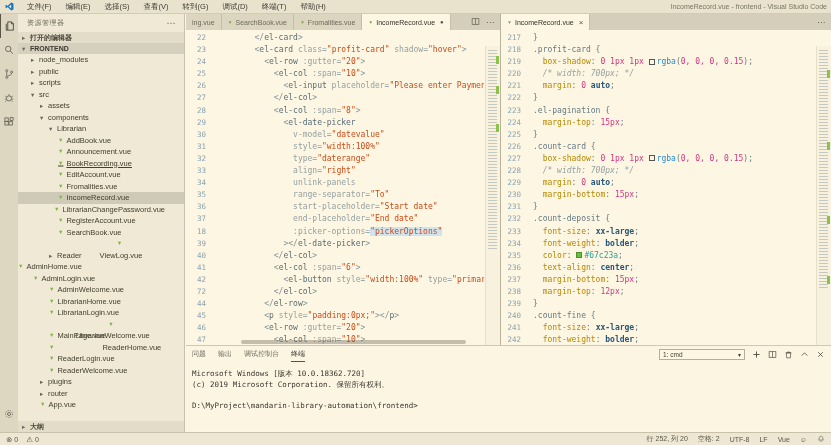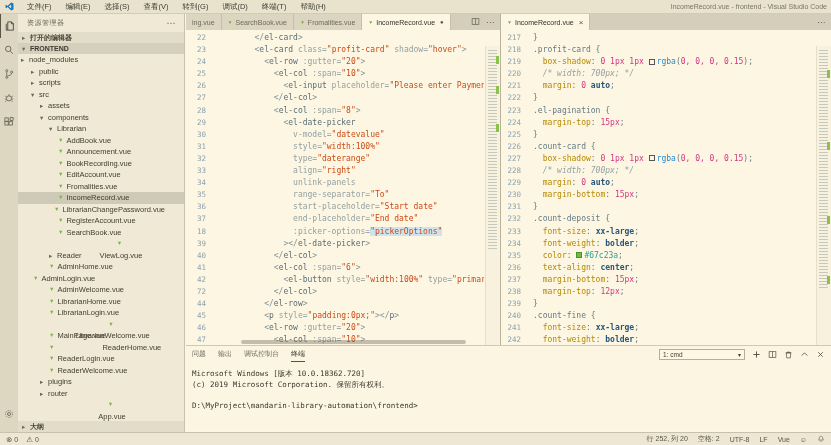--- a/index.html
+++ b/index.html
@@ -176,21 +176,21 @@
       <span>资源管理器</span>
       <span class="more">⋯</span>
     </div>
     <div class="sb-section">
       <span class="chev">▸</span><span>打开的编辑器</span>
     </div>
     <div class="sb-root">
       <span class="chev">▾</span><span>FRONTEND</span>
     </div>
     <div class="tree" id="file-tree">
-        <div class="tree-row" style="padding-left: 3px;">
+        <div class="tree-row" style="padding-left: 13px;">
           <span class="chev">▸</span>
           <span>node_modules</span>
         </div>
         <div class="tree-row" style="padding-left: 13px;">
           <span class="chev">▸</span>
           <span>public</span>
         </div>
         <div class="tree-row" style="padding-left: 13px;">
           <span class="chev">▸</span>
           <span>scripts</span>
@@ -212,57 +212,57 @@
           <span>Librarian</span>
         </div>
         <div class="tree-row" style="padding-left: 40px;">
           <span class="vue-ic">▼</span>
           <span>AddBook.vue</span>
         </div>
         <div class="tree-row" style="padding-left: 40px;">
           <span class="vue-ic">▼</span>
           <span>Announcement.vue</span>
         </div>
+        <div class="tree-row" style="padding-left: 40px; text-decoration: underline;">
+          <span class="vue-ic">▼</span>
+          <span>BookRecording.vue</span>
+        </div>
         <div class="tree-row" style="padding-left: 40px;">
           <span class="vue-ic">▼</span>
-          <span>BookRecording.vue</span>
+          <span>EditAccount.vue</span>
         </div>
         <div class="tree-row" style="padding-left: 40px;">
           <span class="vue-ic">▼</span>
-          <span>EditAccount.vue</span>
+          <span>Fromalities.vue</span>
+        </div>
+        <div class="tree-row selected" style="padding-left: 40px;">
+          <span class="vue-ic">▼</span>
+          <span>IncomeRecord.vue</span>
+        </div>
+        <div class="tree-row" style="padding-left: 36px;">
+          <span class="vue-ic">▼</span>
+          <span>LibrarianChangePassword.vue</span>
         </div>
         <div class="tree-row" style="padding-left: 40px;">
           <span class="vue-ic">▼</span>
-          <span>Fromalities.vue</span>
-        </div>
-        <div class="tree-row selected" style="padding-left: 40px;">
-          <span class="vue-ic">▼</span>
-          <span>IncomeRecord.vue</span>
-        </div>
-        <div class="tree-row" style="padding-left: 36px;">
-          <span class="vue-ic">▼</span>
-          <span>LibrarianChangePassword.vue</span>
+          <span>RegisterAccount.vue</span>
         </div>
         <div class="tree-row" style="padding-left: 40px;">
           <span class="vue-ic">▼</span>
-          <span>RegisterAccount.vue</span>
-        </div>
-        <div class="tree-row" style="padding-left: 40px;">
-          <span class="vue-ic">▼</span>
           <span>SearchBook.vue</span>
         </div>
         <div class="tree-row" style="padding-left: 40px; flex-direction: column;">
           <span class="vue-ic">▼</span>
           <span>ViewLog.vue</span>
         </div>
         <div class="tree-row" style="padding-left: 31px;">
           <span class="chev">▸</span>
           <span>Reader</span>
         </div>
-        <div class="tree-row" style="padding-left: 31px;">
+        <div class="tree-row" style="">
           <span class="vue-ic">▼</span>
           <span>AdminHome.vue</span>
         </div>
         <div class="tree-row" style="padding-left: 15px;">
           <span class="vue-ic">▼</span>
           <span>AdminLogin.vue</span>
         </div>
         <div class="tree-row" style="padding-left: 31px;">
           <span class="vue-ic">▼</span>
           <span>AdminWelcome.vue</span>
@@ -296,21 +296,21 @@
           <span>ReaderWelcome.vue</span>
         </div>
         <div class="tree-row" style="padding-left: 22px;">
           <span class="chev">▸</span>
           <span>plugins</span>
         </div>
         <div class="tree-row" style="padding-left: 22px;">
           <span class="chev">▸</span>
           <span>router</span>
         </div>
-        <div class="tree-row" style="padding-left: 22px; flex-direction: column;">
+        <div class="tree-row" style="padding-left: 22px;">
           <span class="vue-ic">▼</span>
           <span>App.vue</span>
         </div>
       </div>
     <div class="sb-outline">
       <span class="chev">▸</span><span>大纲</span>
     </div>
   </div>
 
   <div class="editors">

